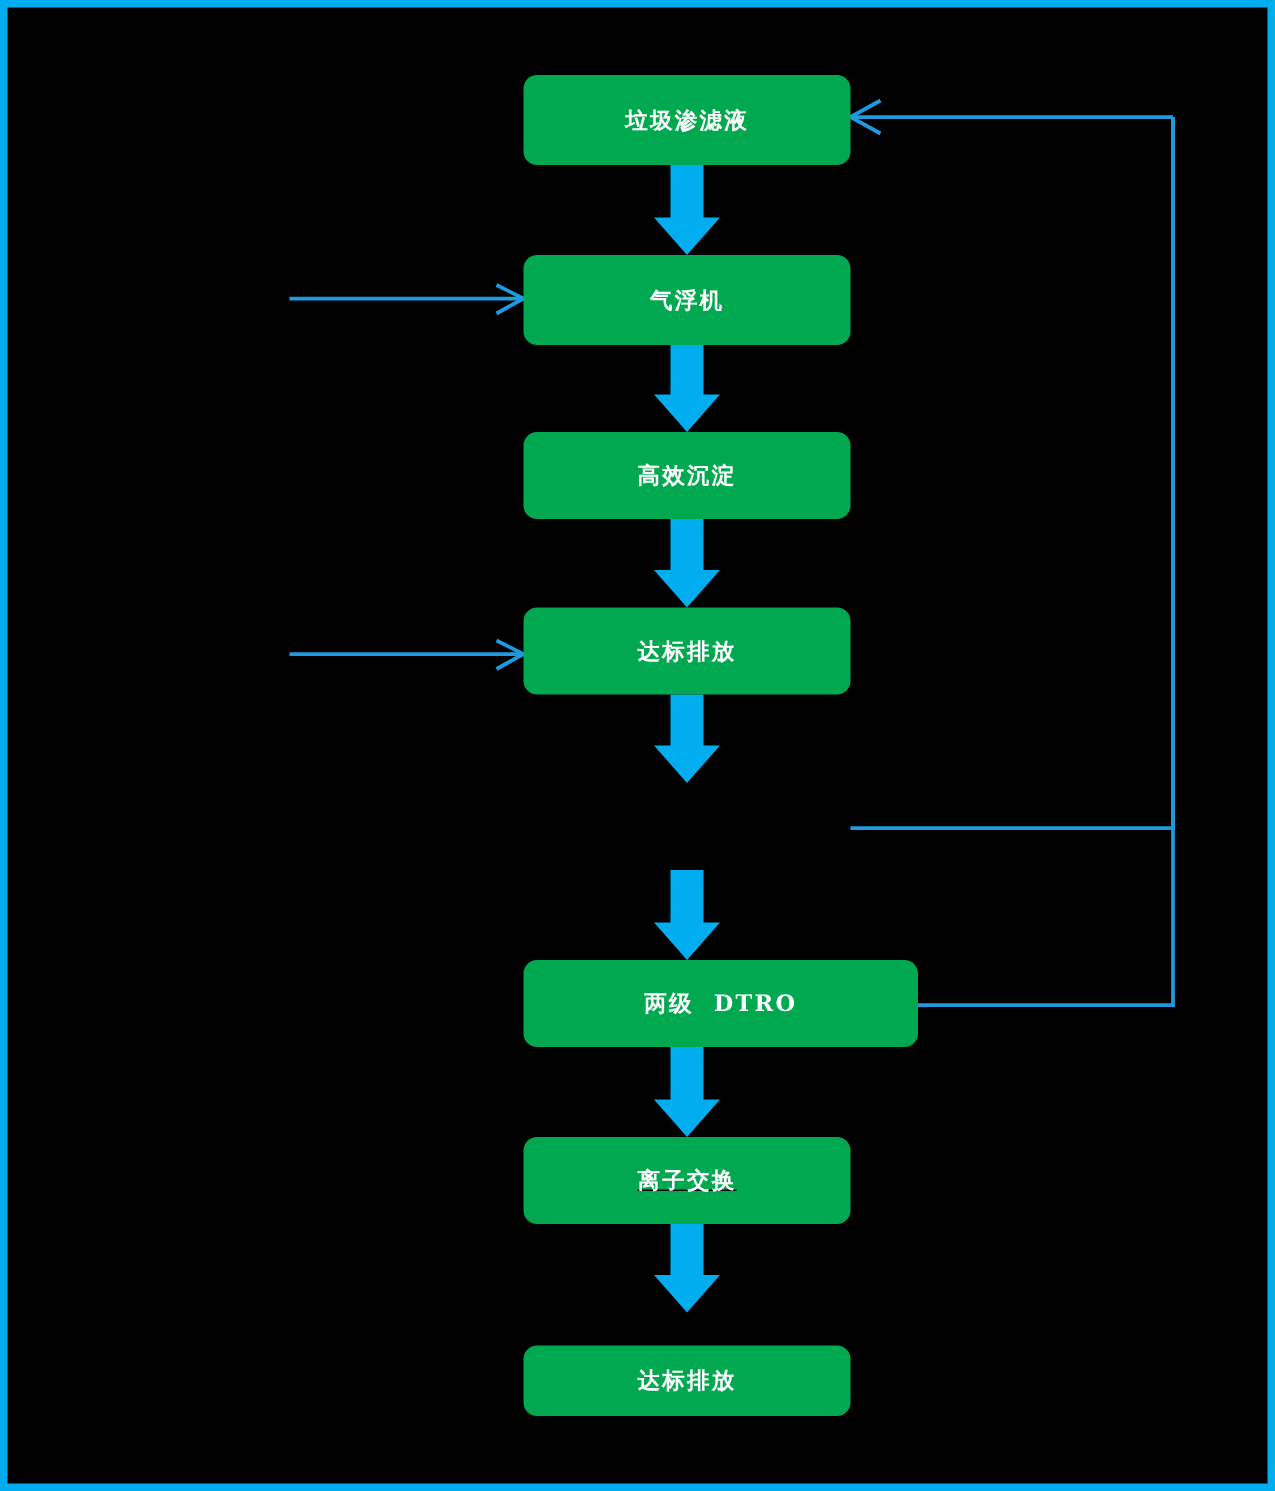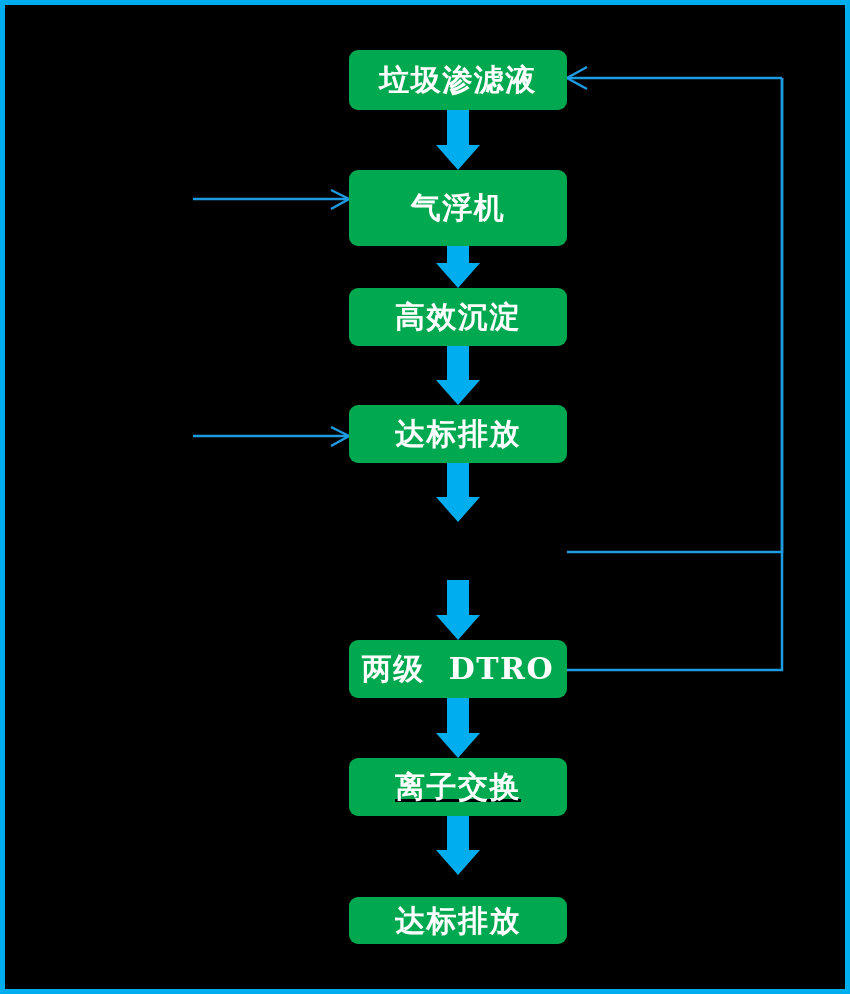--- a/index.html
+++ b/index.html
@@ -51,21 +51,21 @@
     background: #00A94F;
     border-radius: 9px;
     display: flex;
     align-items: center;
     justify-content: center;
     z-index: 10;
   }
   .node-label {
     color: #FFFFFF;
     font-family: "DejaVu Serif", "Liberation Serif", serif;
-    font-size: 30px;
+    font-size: 15px;
     font-weight: 700;
     letter-spacing: 1.5px;
     white-space: pre;
     line-height: 1;
     text-align: center;
   }
 </style>
 </head>
 <body>
 
@@ -115,34 +115,34 @@
     <g>
       <line x1="782" y1="78" x2="569" y2="78" stroke="#1E9BE0" stroke-width="2.5"></line>
       <polyline points="587,67 567,78 587,89" fill="none" stroke="#1E9BE0" stroke-width="2.5"></polyline>
     </g>
   </svg>
 
   <div class="node" style="left:349px; top:50px; width:218px; height:60px;">
     <span class="node-label">垃圾渗滤液</span>
   </div>
 
-  <div class="node" style="left:349px; top:170px; width:218px; height:76px;justify-content:center;">
+  <div class="node" style="left:349px; top:170px; width:218px; height:60px;justify-content:center;">
     <span class="node-label">气浮机</span>
   </div>
 
   <div class="node" style="left:349px; top:288px; width:218px; height:58px;">
     <span class="node-label">高效沉淀</span>
   </div>
 
   <div class="node" style="left:349px; top:405px; width:218px; height:58px;">
     <span class="node-label">达标排放</span>
   </div>
 
 
-  <div class="node" style="left:349px; top:640px; width:218px; height:58px;">
+  <div class="node" style="left:349px; top:640px; width:263px; height:58px;">
     <span class="node-label">两级  DTRO</span>
   </div>
 
   <div class="node" style="left:349px; top:758px; width:218px; height:58px;text-decoration:underline;">
     <span class="node-label">离子交换</span>
   </div>
 
   <div class="node" style="left:349px; top:897px; width:218px; height:47px;">
     <span class="node-label">达标排放</span>
   </div>

